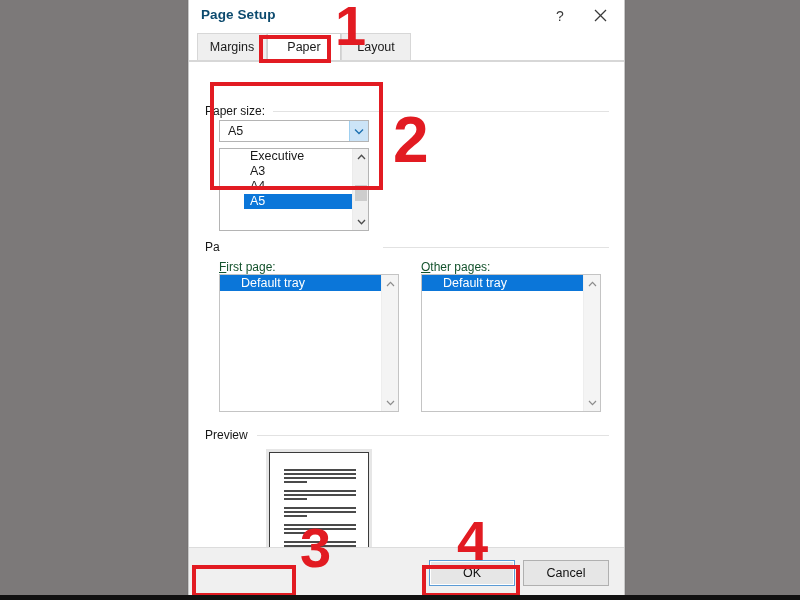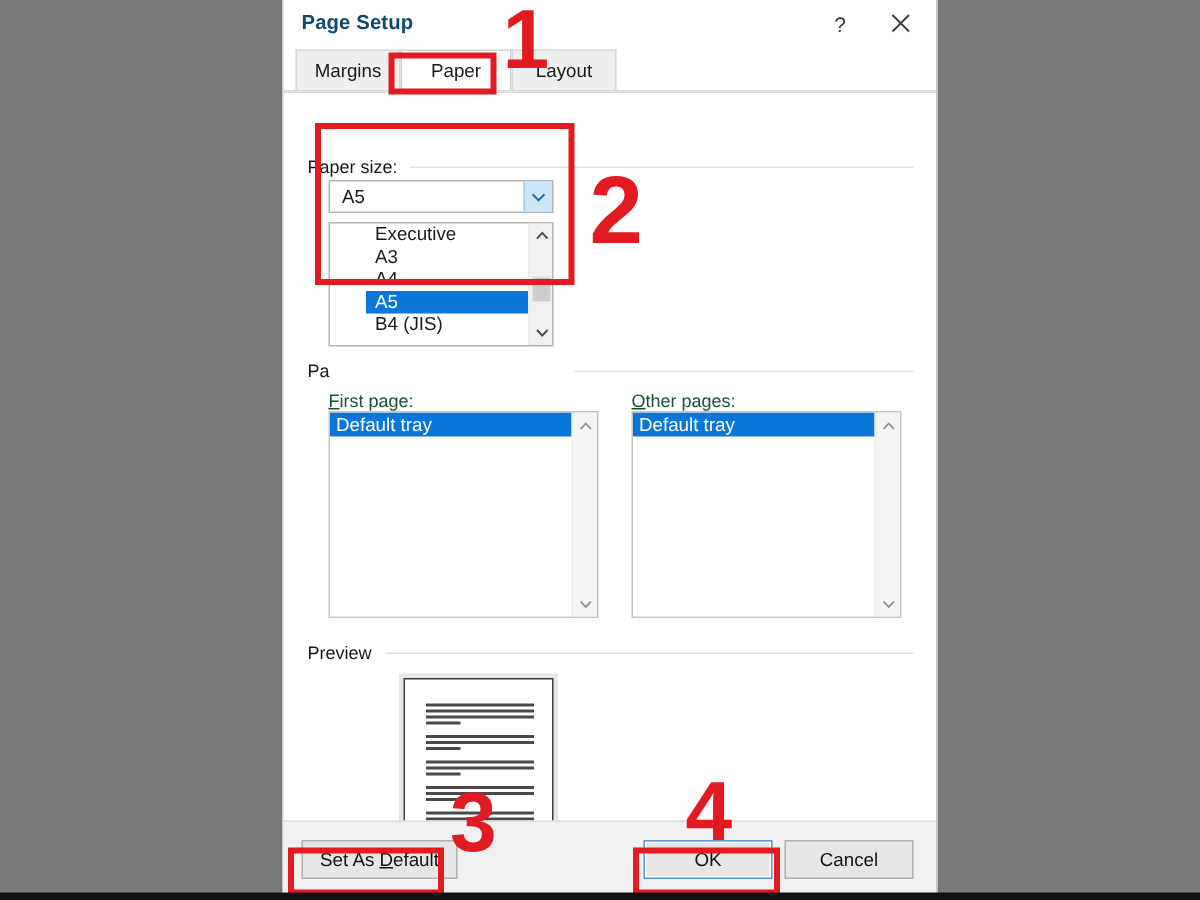--- a/index.html
+++ b/index.html
@@ -177,21 +177,21 @@
 
   
   .listbox {
     position: absolute;
     background: #ffffff;
     border: 1px solid #c4c4c4;
     overflow: hidden;
   }
   .lb-item {
     height: 16px; line-height: 16px;
-    padding-left: 4px;
+    padding-left: 21px;
     font-size: 12.5px;
     color: #1a1a1a;
     white-space: nowrap;
     cursor: default;
   }
   .lb-item.sel { background: #0b76d9; color: #ffffff; }
   .lb-scroll {
     position: absolute;
     right: 0; top: 0; bottom: 0;
     width: 17px;
@@ -392,37 +392,33 @@
         </div>
       </div>
 
       <div class="btn" style="left:328px; top:524px; width:92px; height:23px;">
         <span>Print Op<u>t</u>ions...</span>
       </div>
 
     </div>
 
     <div class="footer">
-      <div class="btn" style="left:12px; top:12px; width:104px; height:26px;">
-        <span>Set As <u>D</u>efault</span>
-      </div>
       <div class="btn default" style="left:240px; top:12px; width:86px; height:26px;">
         <span>OK</span>
       </div>
       <div class="btn" style="left:334px; top:12px; width:86px; height:26px;">
         <span>Cancel</span>
       </div>
     </div>
 
     <div class="dropdown" style="left:30px; top:148px; width:150px; height:83px;padding-left:24px;">
       <div class="dd-item" style="width:133px;">Executive</div>
       <div class="dd-item" style="width:133px;">A3</div>
       <div class="dd-item" style="width:133px;">A4</div>
       <div class="dd-item sel" style="width:133px;">A5</div>
-      <div class="dd-item" style="width:133px;">B4 (JIS)</div>
 
       <div class="dd-scroll">
         <div class="dd-arrow up">
           <svg width="9" height="6" viewBox="0 0 9 6" aria-hidden="true">
             <polyline points="1,5 4.5,1.3 8,5" fill="none" stroke="#4d4d4d" stroke-width="1.3"></polyline>
           </svg>
         </div>
         <div class="dd-thumb" style="top:36px; height:16px;"></div>
         <div class="dd-arrow dn">
           <svg width="9" height="6" viewBox="0 0 9 6" aria-hidden="true">

